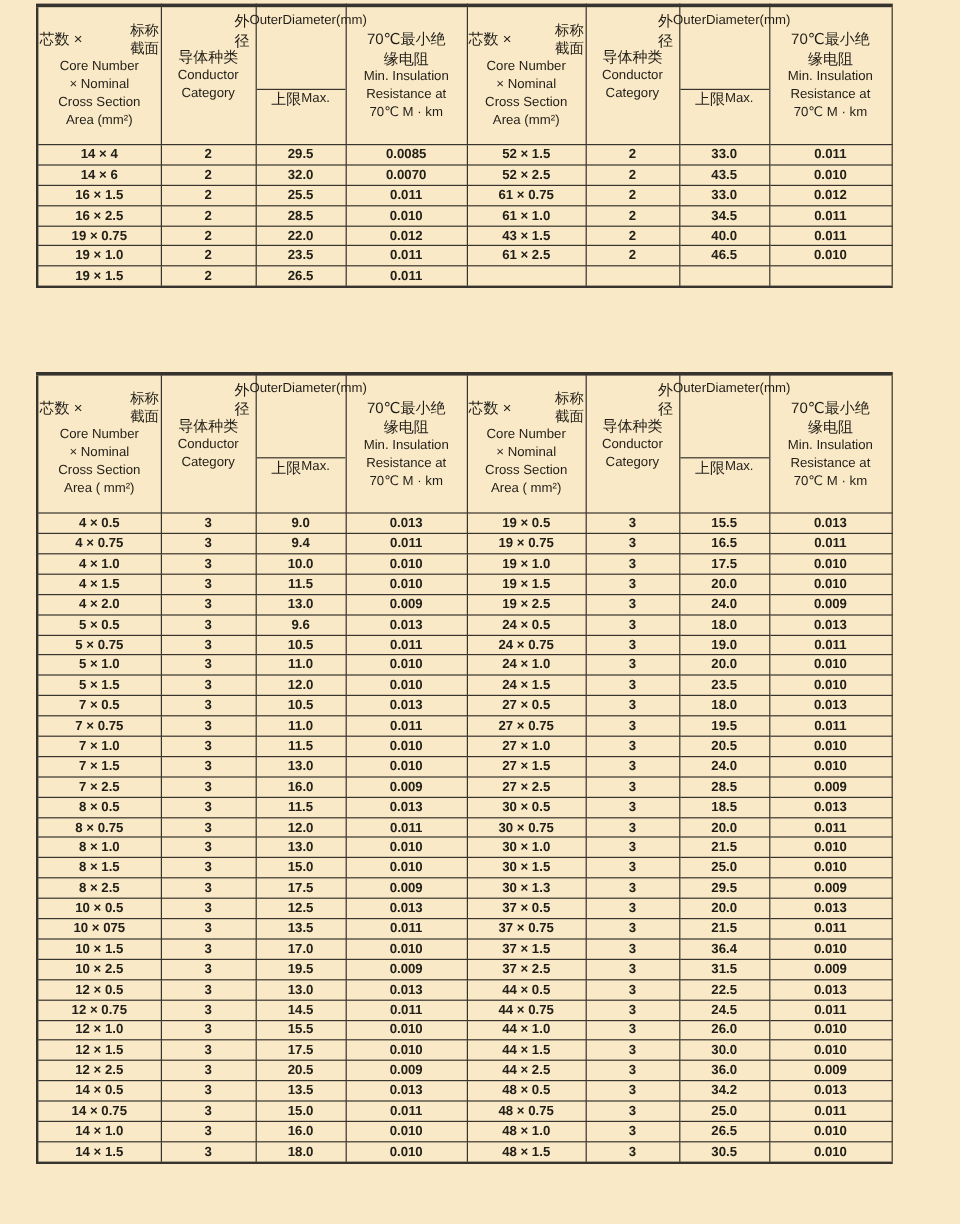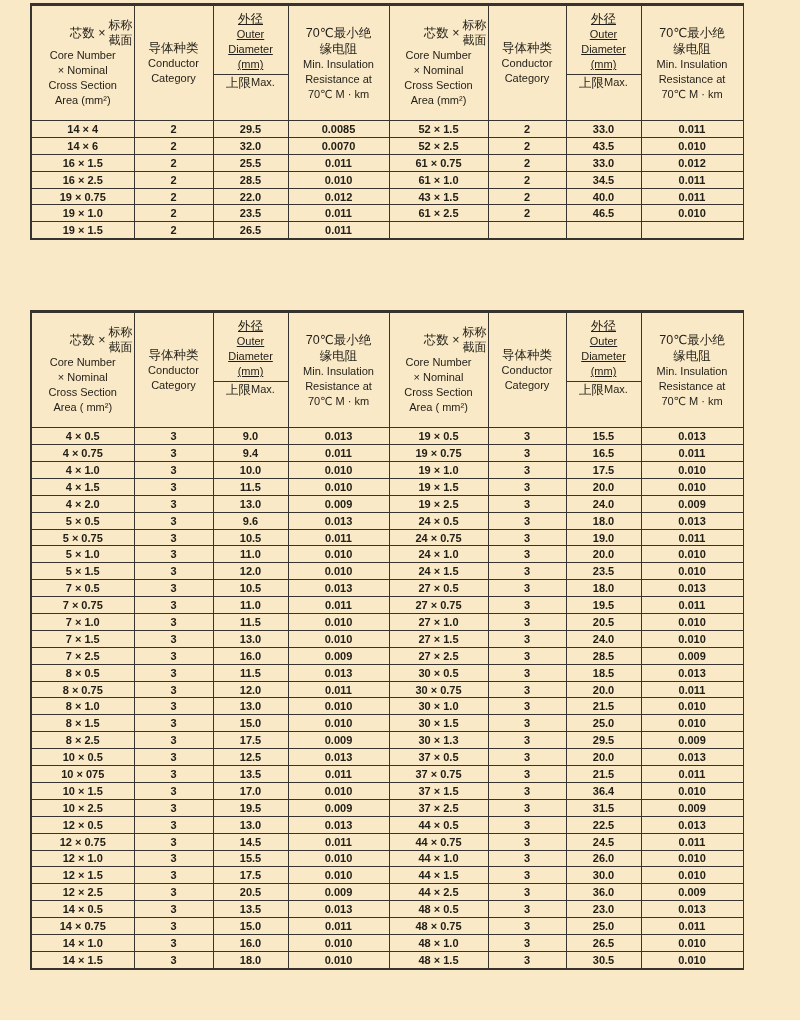--- a/index.html
+++ b/index.html
@@ -21,24 +21,24 @@
   }
   table.spec td{
     height:15.9px;font-size:11px;padding:0 2px;white-space:nowrap;
     font-weight:bold;color:#222019;
   }
   thead th{
     height:110px;padding:2px 1px;font-weight:normal;
     font-size:11px;line-height:15px;color:#201e18;
   }
   .zh{font-size:12.5px;line-height:16px;}
-  .core-zh{display:flex;justify-content:flex-end;align-items:center;gap:3px;font-size:12.5px;}
+  .core-zh{display:flex;justify-content:space-between;align-items:center;gap:3px;font-size:12.5px;}
   .stack{display:inline-flex;flex-direction:column;line-height:15px;font-size:12px;}
   .th-diam{padding:0;}
-  .diam-top{height:64px;border-bottom:1.5px solid #37342f;display:flex;flex-direction:column;justify-content:center;text-decoration:underline;}
+  .diam-top{height:64px;border-bottom:1.5px solid #37342f;display:flex;flex-direction:row;justify-content:center;}
   .diam-bottom{height:42px;display:flex;flex-direction:row;justify-content:center;}
   .gap{height:70px;}
 </style>
 </head>
 <body>
 
 <div class="page">
 
   <table class="spec">
     <colgroup>
@@ -577,21 +577,21 @@
           <td>36.0</td>
           <td>0.009</td>
         </tr>
         <tr>
           <td>14 × 0.5</td>
           <td>3</td>
           <td>13.5</td>
           <td>0.013</td>
           <td>48 × 0.5</td>
           <td>3</td>
-          <td>23.0</td>
+          <td>34.2</td>
           <td>0.013</td>
         </tr>
         <tr>
           <td>14 × 0.75</td>
           <td>3</td>
           <td>15.0</td>
           <td>0.011</td>
           <td>48 × 0.75</td>
           <td>3</td>
           <td>25.0</td>

